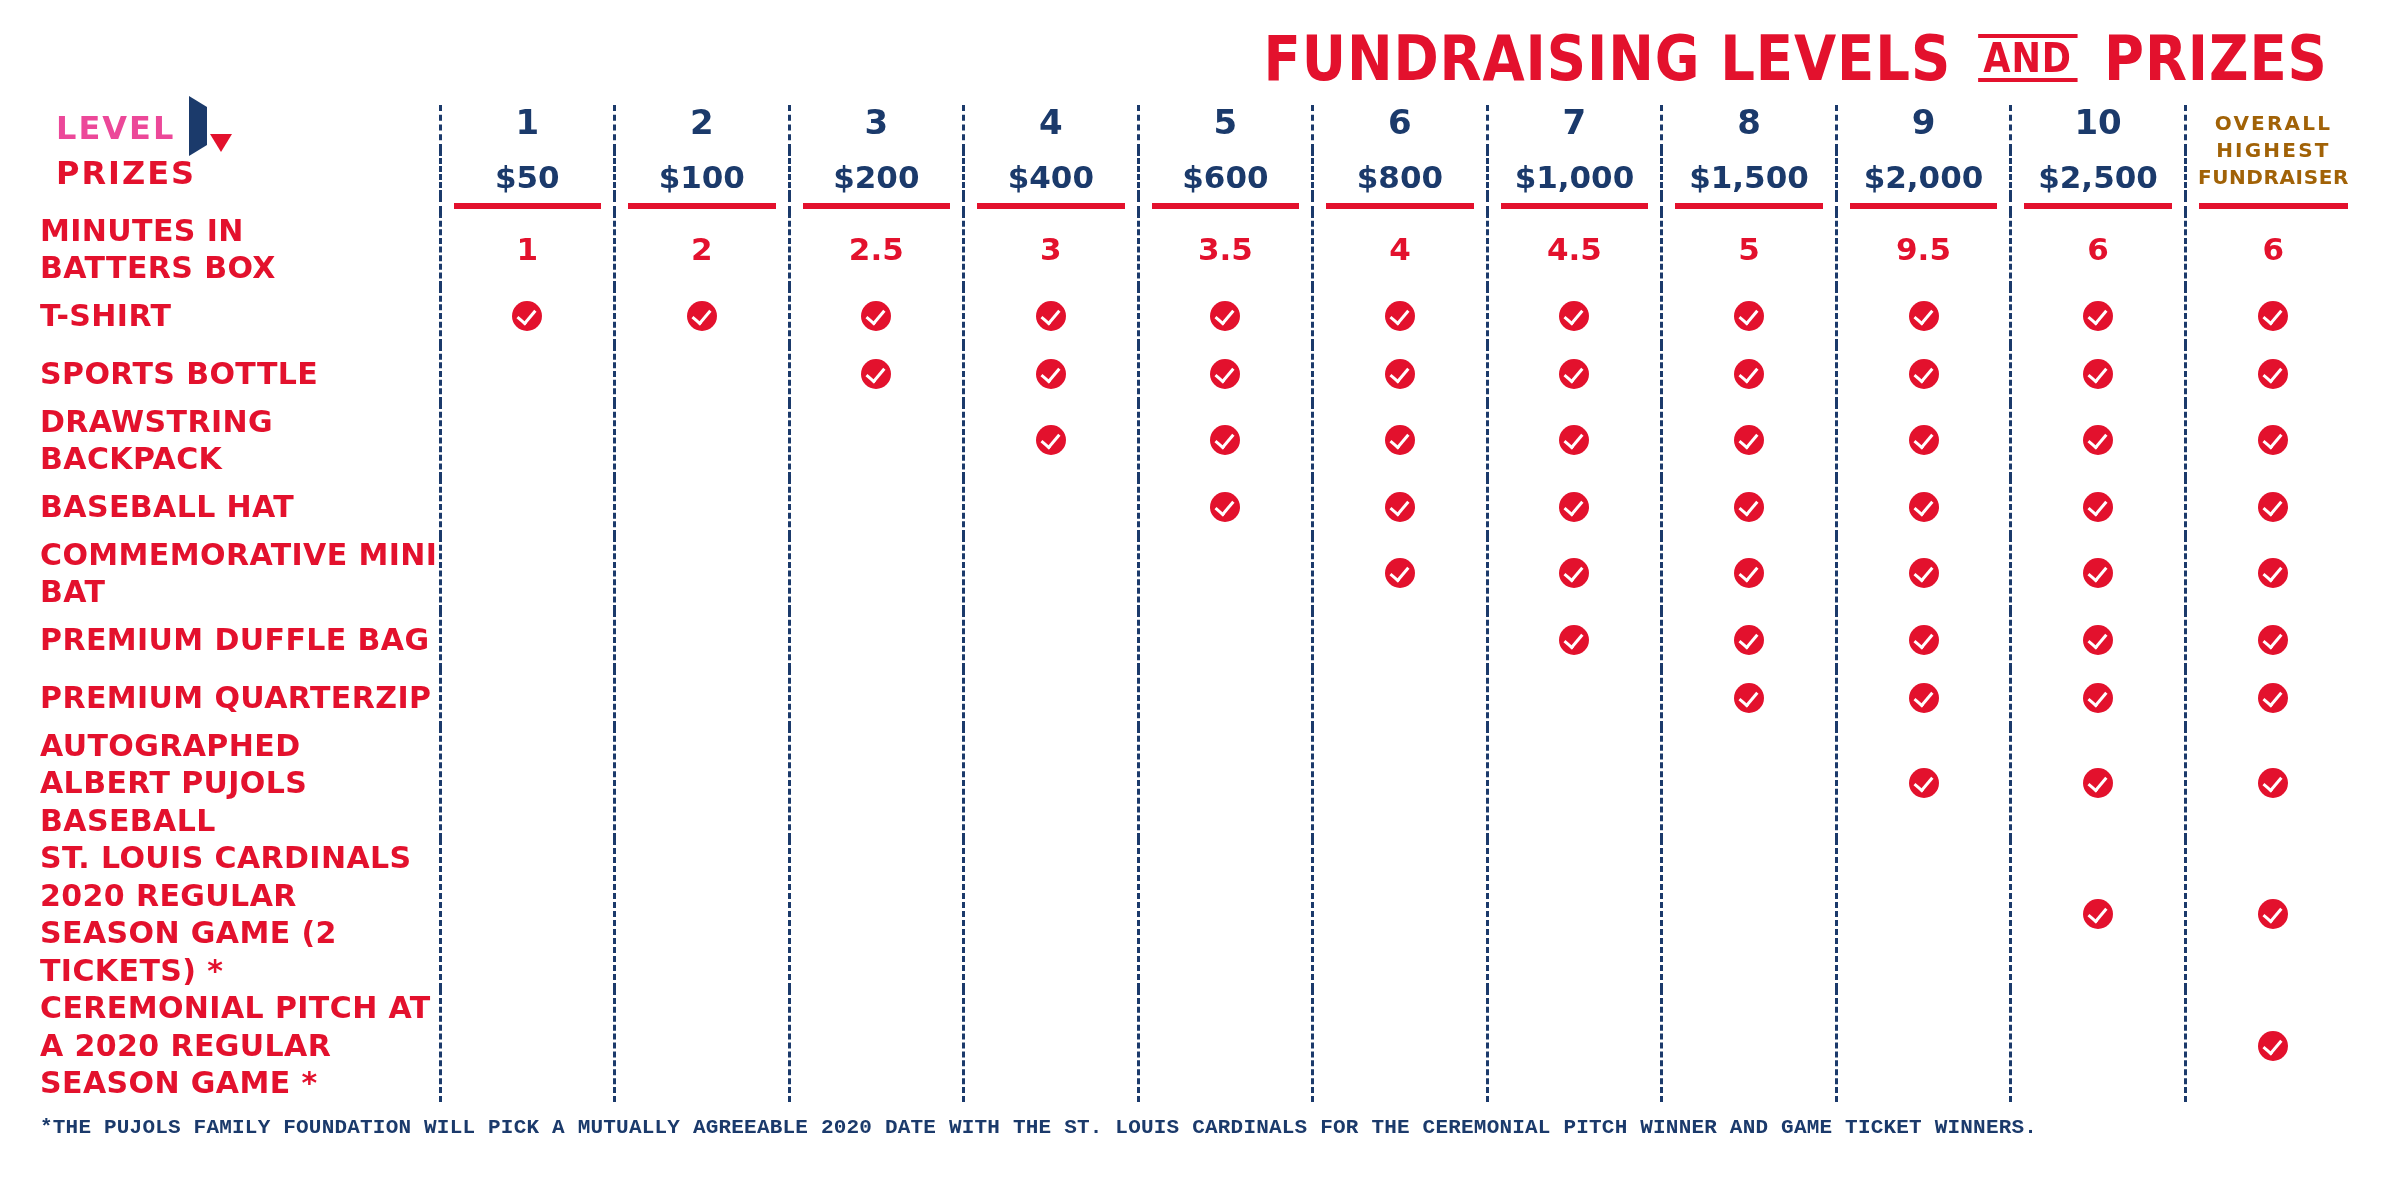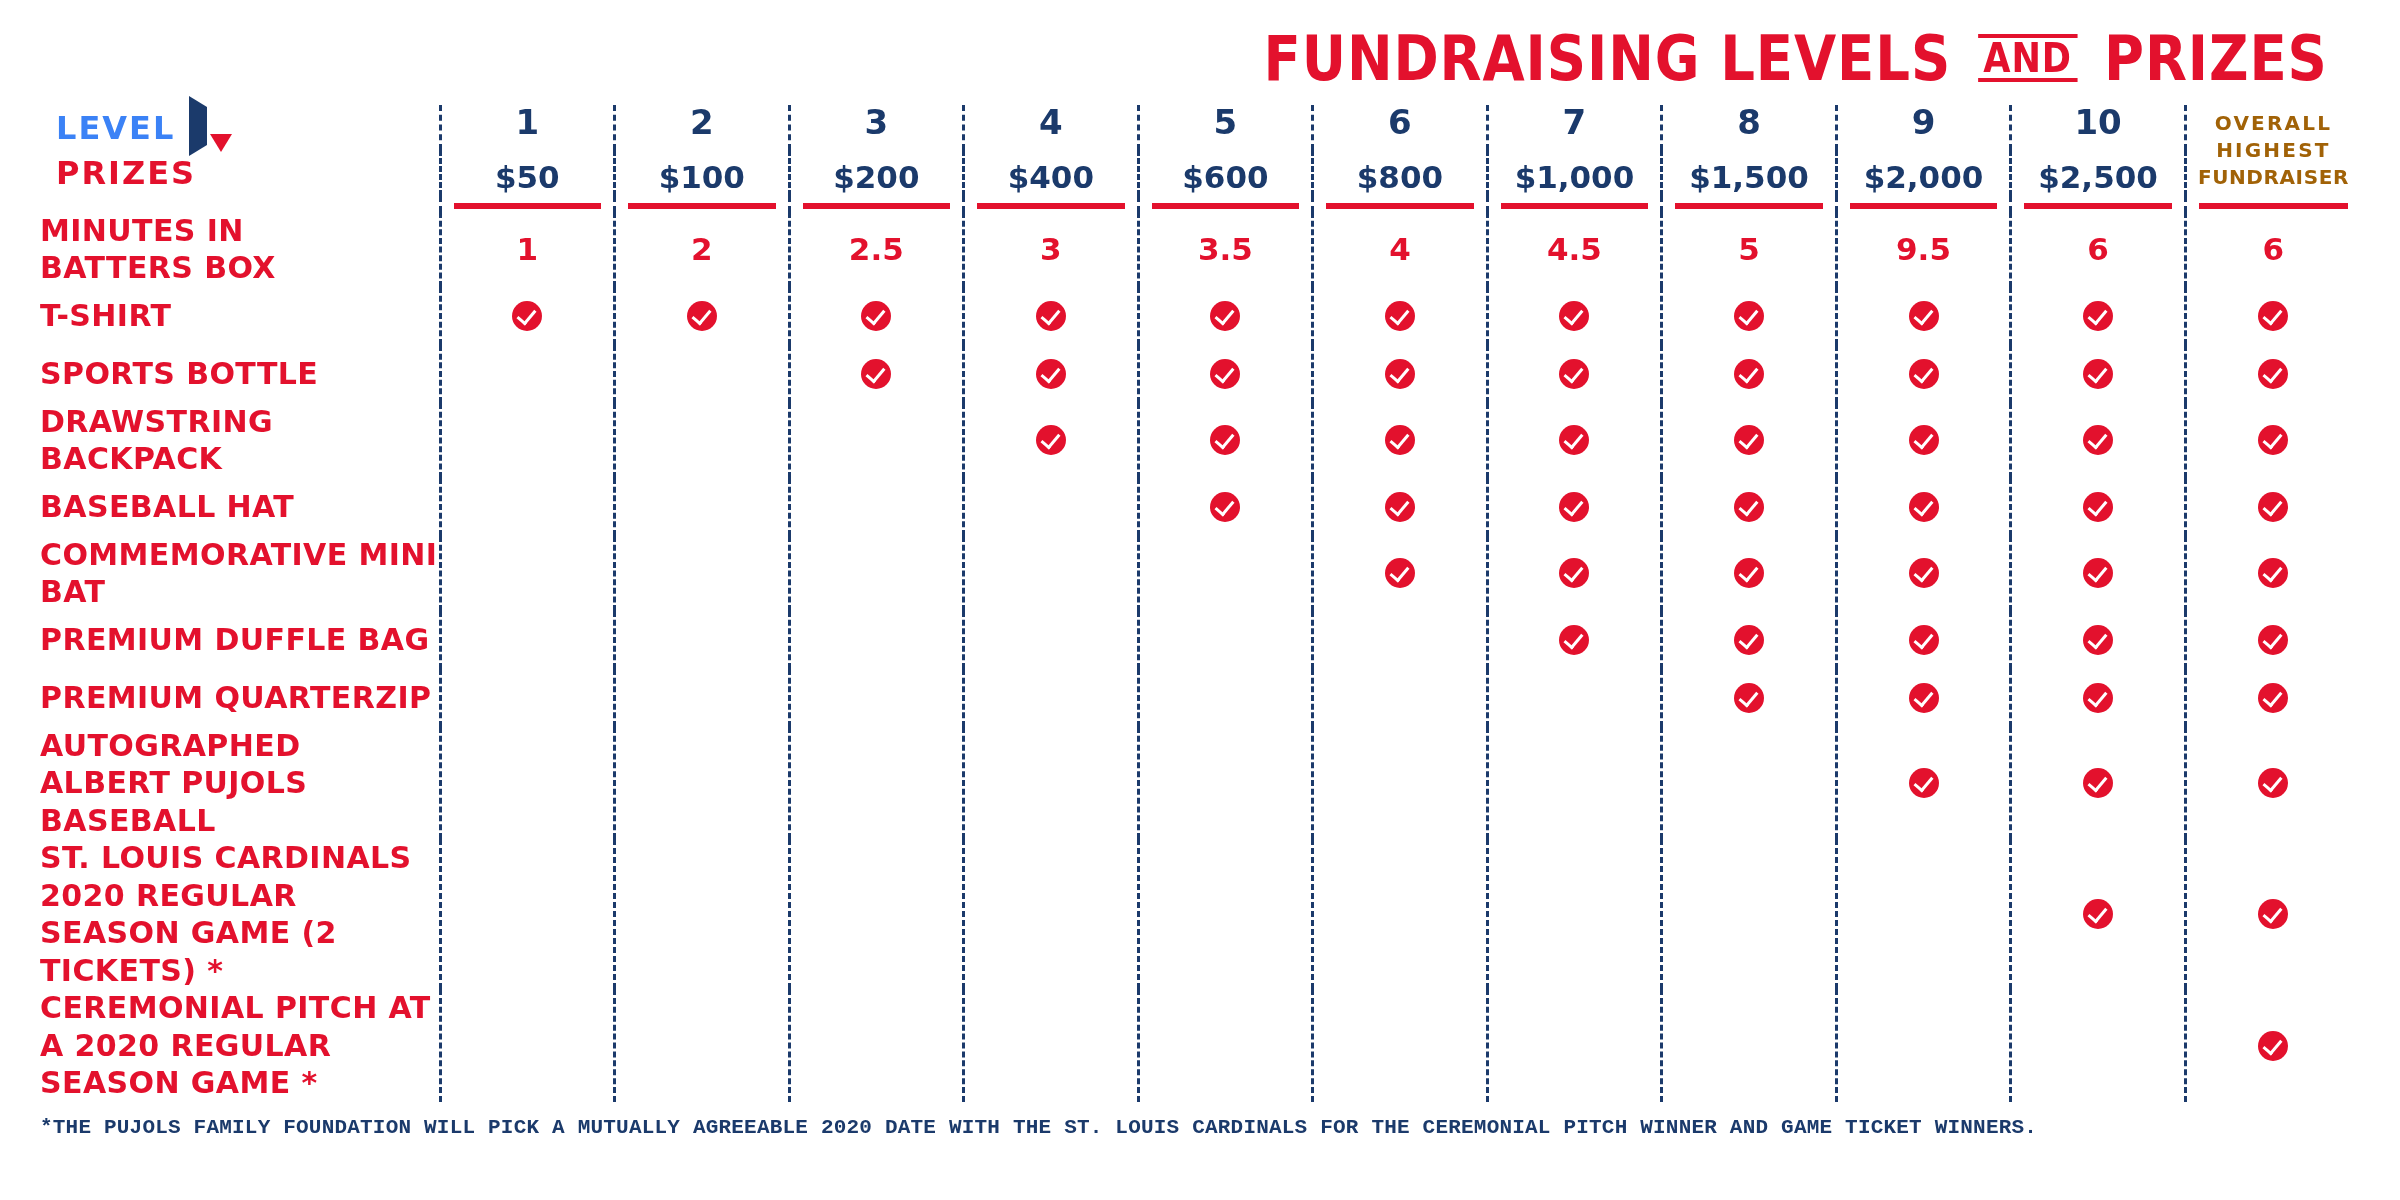--- a/index.html
+++ b/index.html
@@ -125,21 +125,21 @@
     text-align: left;
   }
   .legend-level, .legend-prizes {
     font-family: "DejaVu Sans", sans-serif;
     font-weight: bold;
     font-size: 32px;
     letter-spacing: 2px;
     padding-left: 16px;
     white-space: nowrap;
   }
-  .legend-level { color: #3b82f6; }
+  .legend-level { color: #ec4899; }
   .legend-prizes { color: #e3112d; }
   .tri {
     display: inline-block;
     margin-left: 14px;
     position: relative;
     top: -2px;
   }
   .tri-right {
     width: 0; height: 0;
     border-left: 18px solid #1b3a6b;

